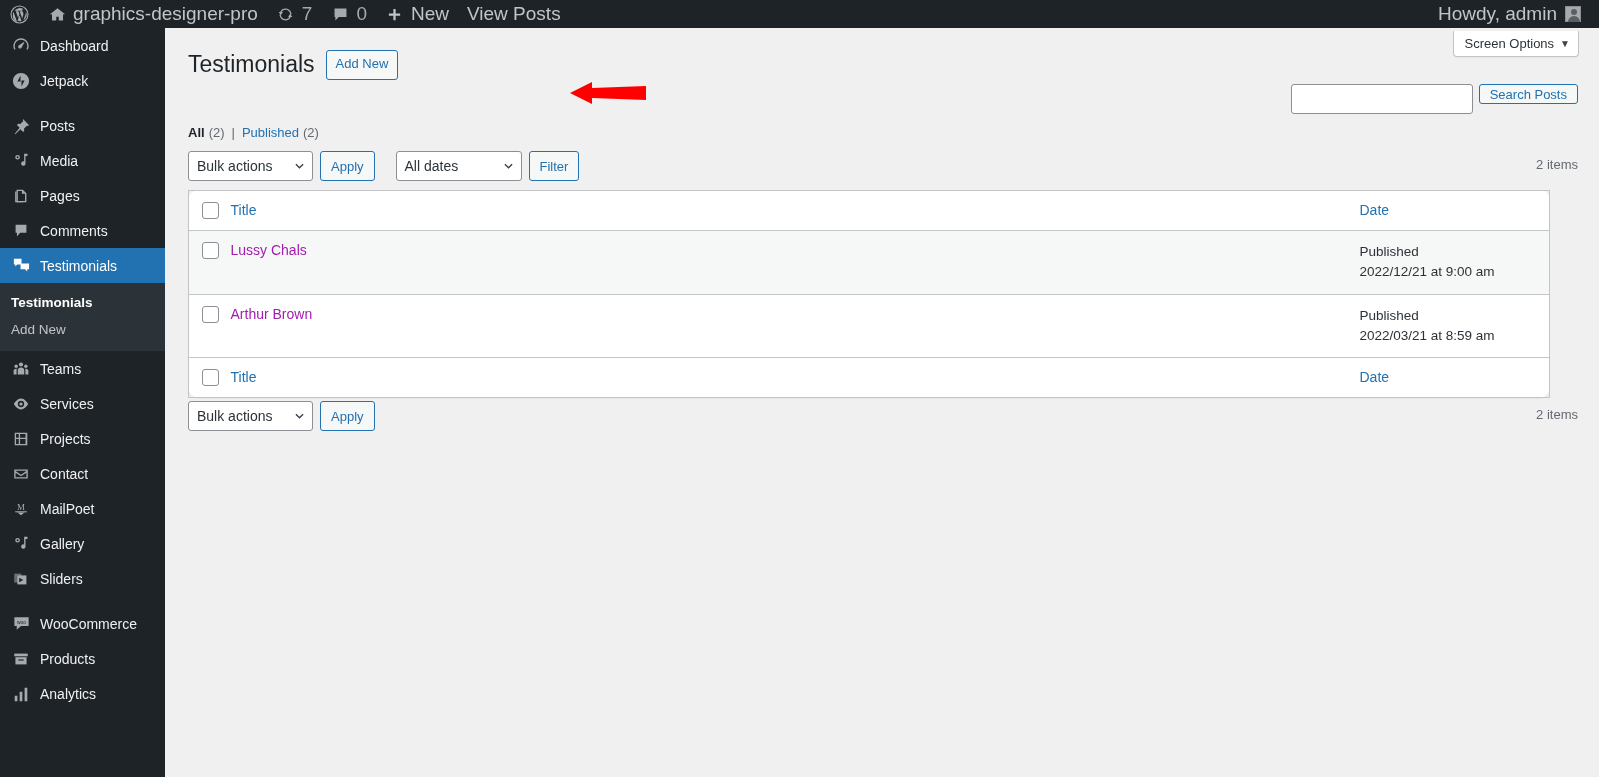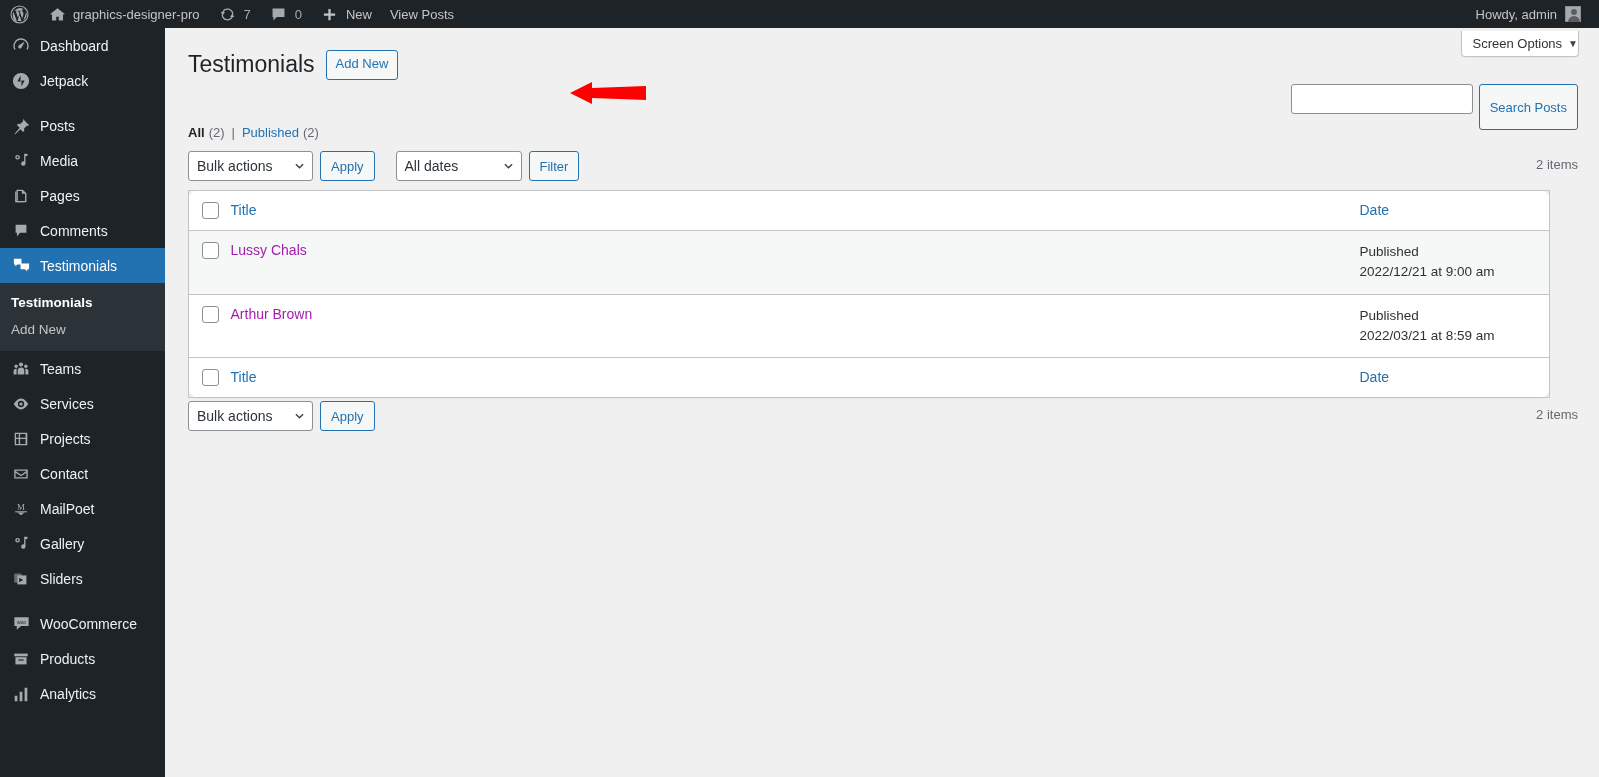--- a/index.html
+++ b/index.html
@@ -11,21 +11,21 @@
     font-family: "Liberation Sans", sans-serif;
     -webkit-font-smoothing: antialiased;
   }
 
   
   #adminbar {
     position: absolute; top: 0; left: 0;
     width: 1599px; height: 28px;
     background: #1d2327;
     color: #c3c4c7;
-    font-size: 13px;
+    font-size: 19px;
     display: flex; align-items: center;
     z-index: 50;
   }
   .ab-item {
     display: flex; align-items: center;
     height: 28px; padding: 0 9px;
     color: #c3c4c7; cursor: pointer;
     white-space: nowrap;
   }
   .ab-gap { flex: 1; }
@@ -95,21 +95,21 @@
     background: #f0f0f1;
     overflow: hidden;
   }
 
   #screen-options {
     position: absolute; top: 3px; right: 20px;
     background: #fff;
     border: 1px solid #c3c4c7;
     border-top: none;
     border-radius: 0 0 4px 4px;
-    padding: 5px 0 5px 10px;
+    padding: 5px 8px 5px 10px;
     font-size: 13px; color: #2c3338;
     cursor: pointer;
     display: flex; align-items: center; gap: 6px;
     box-shadow: 0 1px 1px rgba(0,0,0,.04);
   }
   #screen-options .caret { font-size: 10px; color: #3c434a; }
 
   .page-header {
     position: absolute; top: 22px; left: 23px;
     display: flex; align-items: center; gap: 11px;
@@ -159,21 +159,21 @@
     border: 1px solid #8c8f94;
     border-radius: 3px;
     background: #fff;
     font-size: 14px;
     padding: 0 8px;
     color: #2c3338;
     font-family: "Liberation Sans", sans-serif;
   }
   .search-submit {
     margin-left: 6px;
-    height: 46px;
+    height: 20px;
     border: 1px solid #2271b1;
     color: #2271b1;
     background: #f6f7f7;
     border-radius: 3px;
     font-size: 13px;
     padding: 0 10px;
     cursor: pointer;
     font-family: "Liberation Sans", sans-serif;
   }
 

